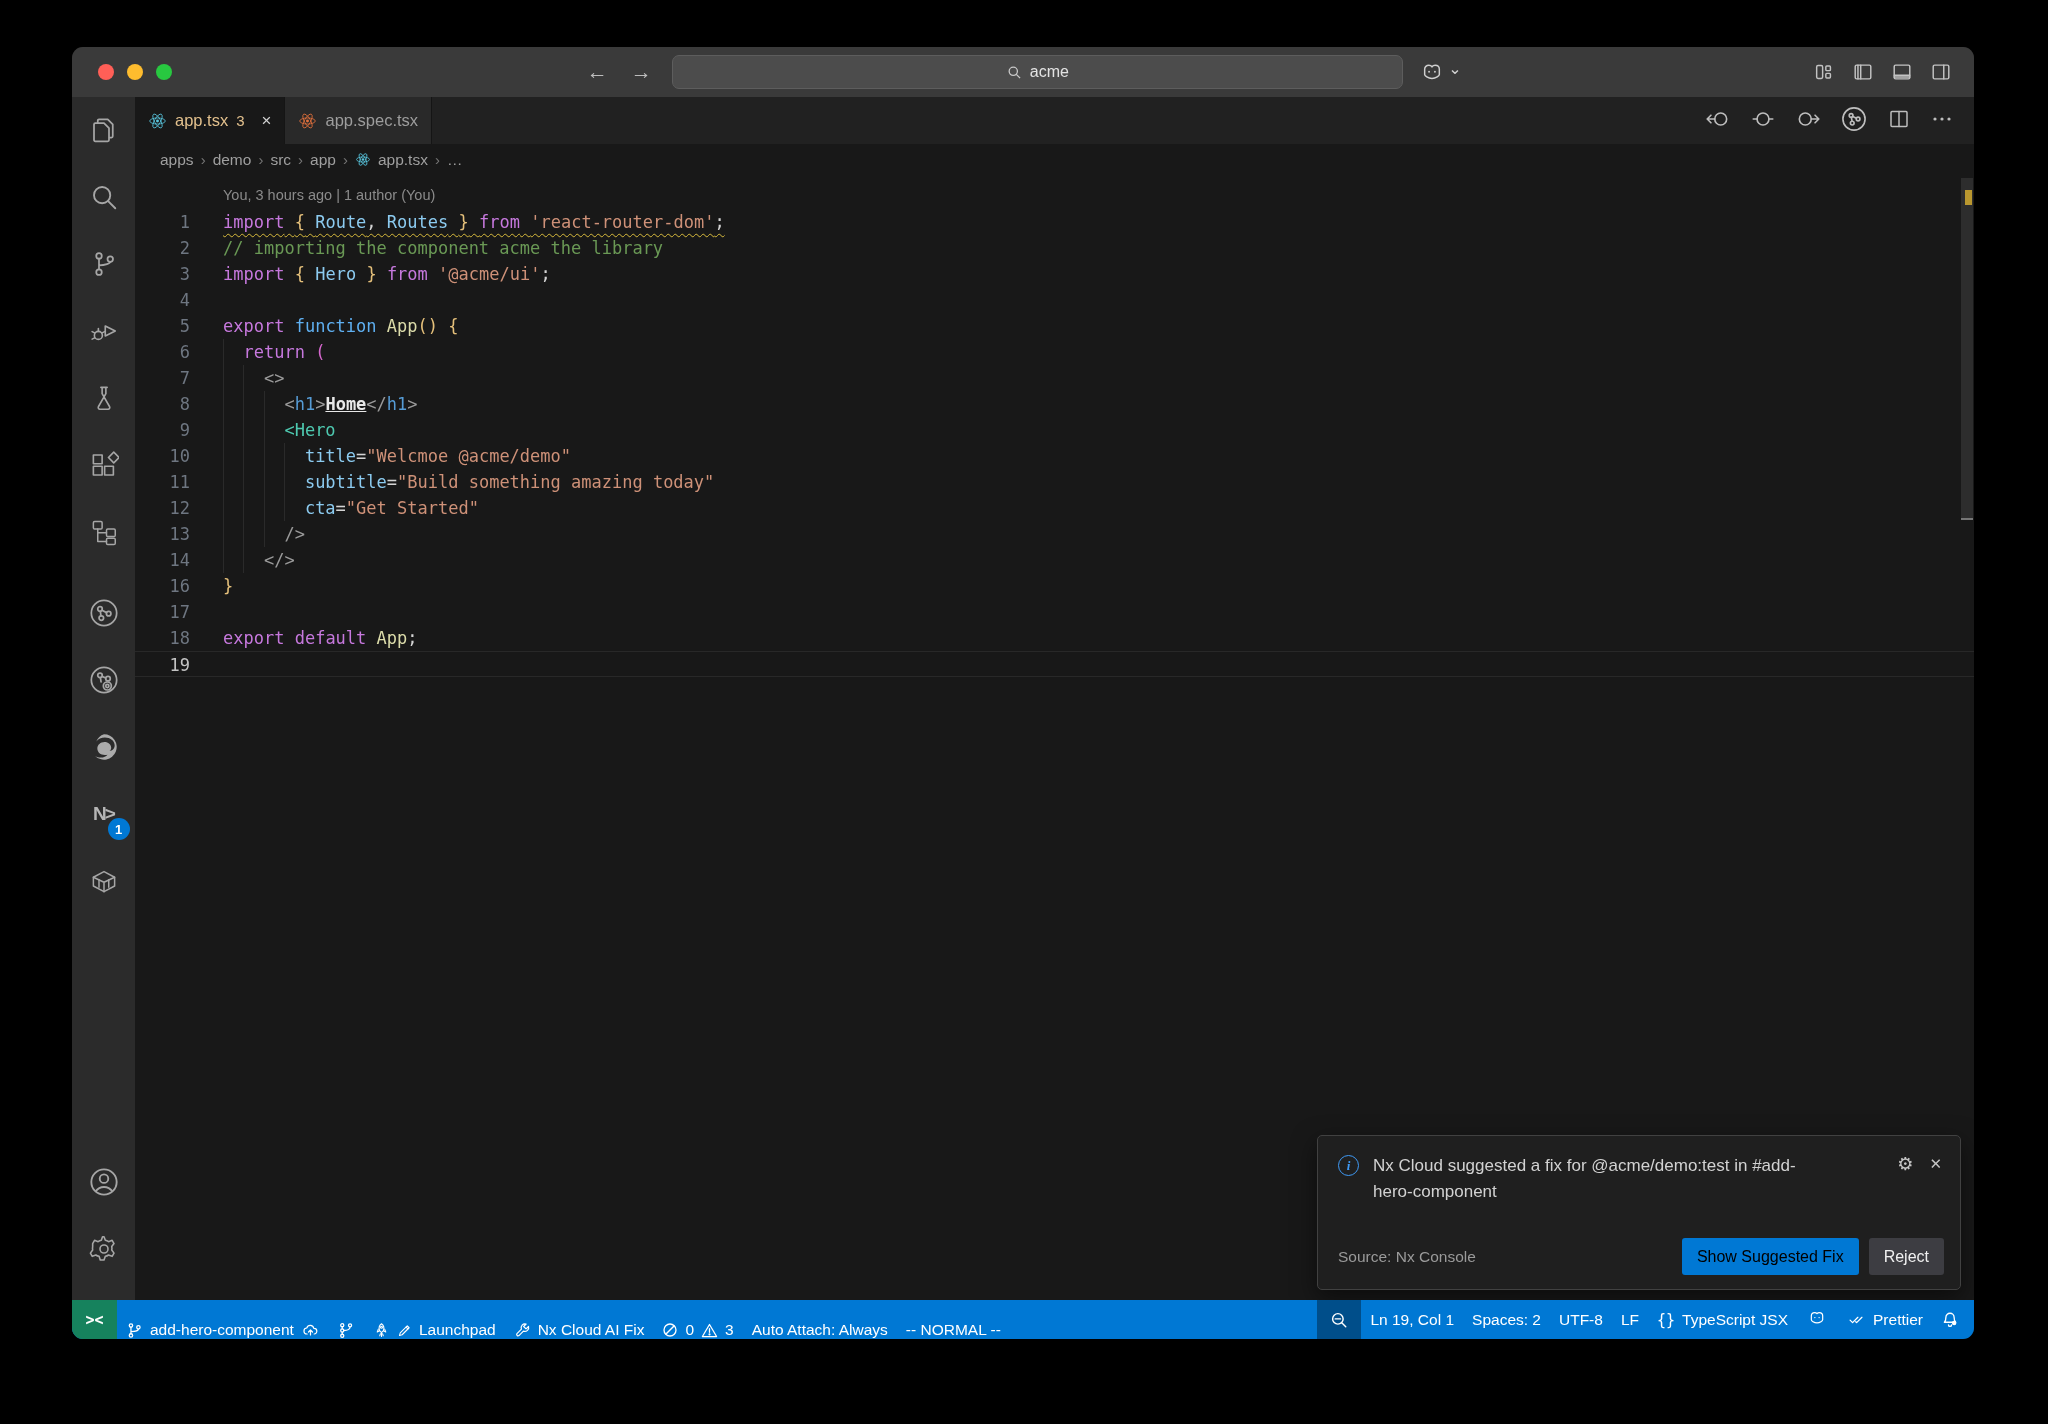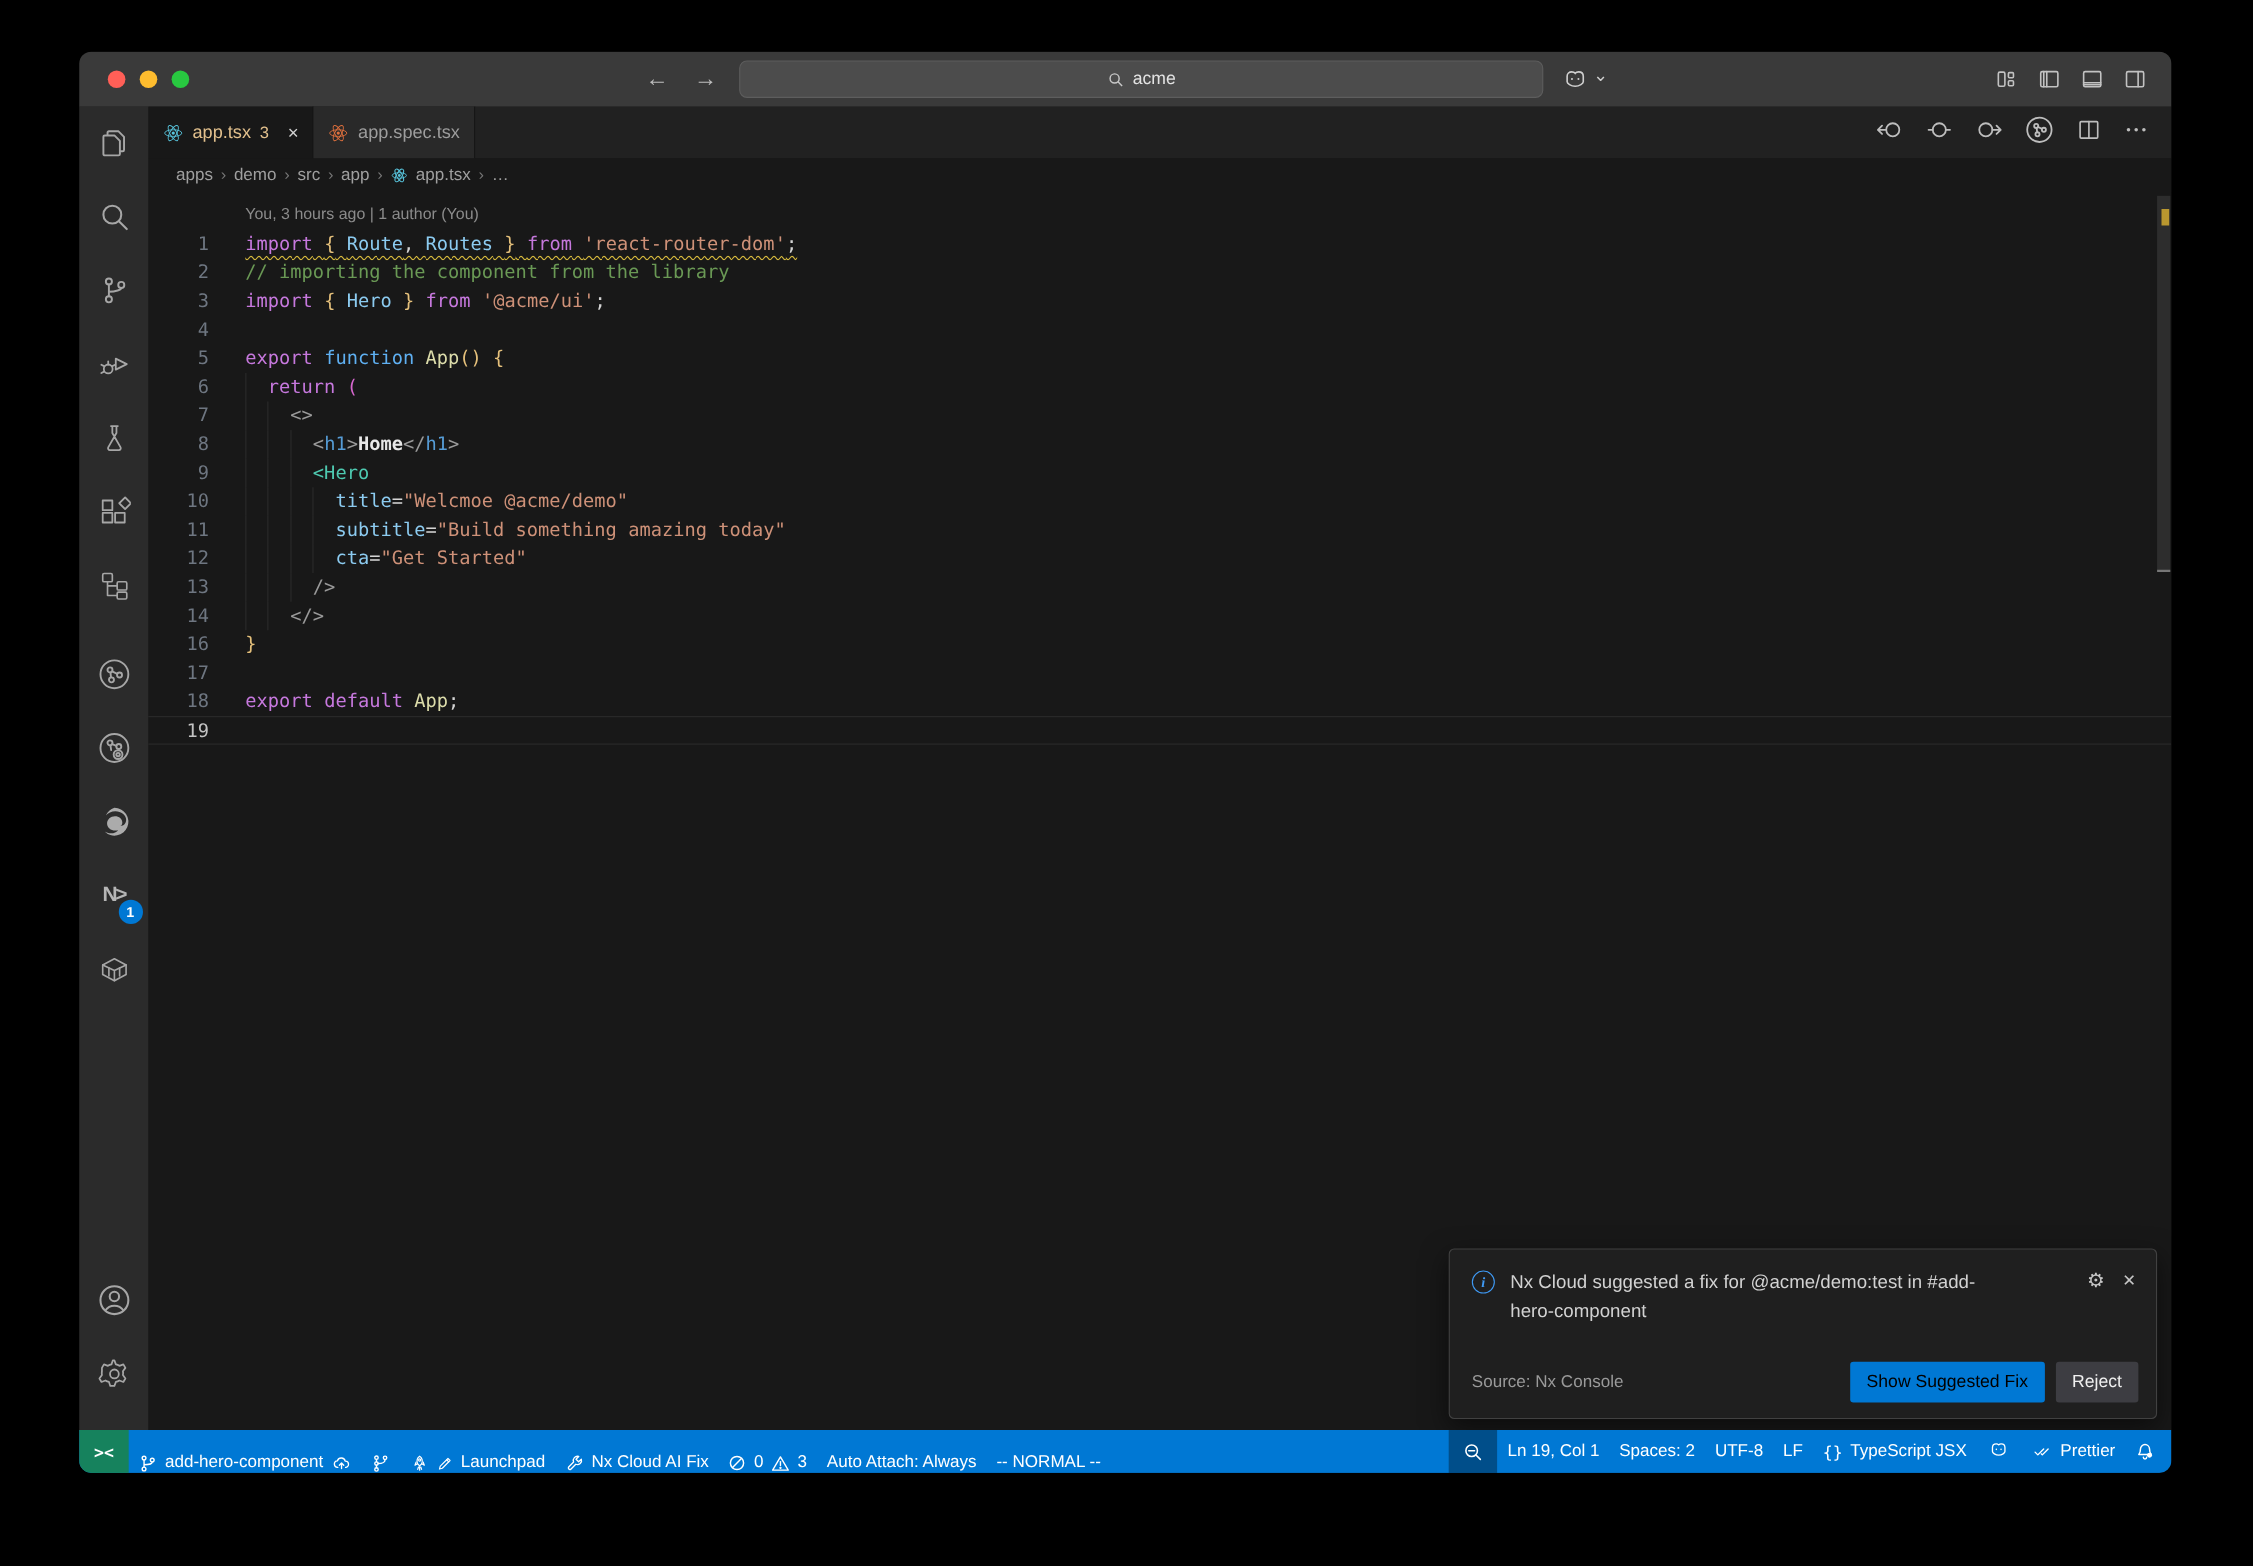--- a/index.html
+++ b/index.html
@@ -64,21 +64,21 @@
   .row .ln { width:55px; text-align:right; color:#6e7681; flex:none; user-select:none; }
   .row .lc { padding-left:33px; position:relative; }
   .row.current { border-top:1px solid rgba(255,255,255,.07); border-bottom:1px solid rgba(255,255,255,.07); }
   .row.current .ln { color:#c3c3c3; }
   .guide { position:absolute; top:0; bottom:0; width:1px; background:rgba(255,255,255,.08); }
   .codelens { height:26px; line-height:24px; padding-left:88px; color:#8b8b8b;
               font-family:"Liberation Sans", sans-serif; font-size:14.5px; }
   .squiggle { text-decoration:underline; text-decoration-style:wavy;
               text-decoration-color:var(--warning); text-decoration-thickness:1px;
               text-underline-offset:5px; }
-  .tk-txt { font-weight:bold; }
+  .tk-txt { font-weight:bold;text-decoration:underline; }
 
   
   .scroll { position:absolute; right:0; top:128px; bottom:39px; width:14px; }
   .scroll .thumb { position:absolute; left:1px; right:1px; top:3px; height:342px;
                    background:rgba(121,121,121,.22); border-bottom:2px solid rgba(255,255,255,.35); }
   .scroll .warnmark { position:absolute; right:2px; top:15px; width:7px; height:15px; background:#b9972f; }
 
   
   .statusbar { position:absolute; left:0; right:0; bottom:0; height:39px; background:var(--status-blue);
                display:flex; align-items:stretch; color:#fff; font-size:15.5px; }
@@ -343,21 +343,21 @@
         </svg>
         <span>app.tsx</span>
         <span class="bc-sep">›</span>
         <span>…</span>
       </div>
 
   <div class="codearea">
     <div class="codelens">You, 3 hours ago | 1 author (You)</div>
     <div>
           <div class="row"><span class="ln">1</span><span class="lc"><span class="squiggle"><span style="color: rgb(198, 120, 221);">import</span><span style="color: rgb(212, 212, 212);"> </span><span style="color: rgb(229, 192, 123);">{</span><span style="color: rgb(212, 212, 212);"> </span><span style="color: rgb(140, 203, 240);">Route</span><span style="color: rgb(212, 212, 212);">, </span><span style="color: rgb(140, 203, 240);">Routes</span><span style="color: rgb(212, 212, 212);"> </span><span style="color: rgb(229, 192, 123);">}</span><span style="color: rgb(212, 212, 212);"> </span><span style="color: rgb(198, 120, 221);">from</span><span style="color: rgb(212, 212, 212);"> </span><span style="color: rgb(206, 145, 120);">'react-router-dom'</span><span style="color: rgb(212, 212, 212);">;</span></span></span></div>
-          <div class="row"><span class="ln">2</span><span class="lc"><span><span style="color: rgb(106, 153, 85);">// importing the component from the library</span></span></span></div>
+          <div class="row"><span class="ln">2</span><span class="lc"><span><span style="color: rgb(106, 153, 85);">// importing the component acme the library</span></span></span></div>
           <div class="row"><span class="ln">3</span><span class="lc"><span><span style="color: rgb(198, 120, 221);">import</span><span style="color: rgb(212, 212, 212);"> </span><span style="color: rgb(229, 192, 123);">{</span><span style="color: rgb(212, 212, 212);"> </span><span style="color: rgb(140, 203, 240);">Hero</span><span style="color: rgb(212, 212, 212);"> </span><span style="color: rgb(229, 192, 123);">}</span><span style="color: rgb(212, 212, 212);"> </span><span style="color: rgb(198, 120, 221);">from</span><span style="color: rgb(212, 212, 212);"> </span><span style="color: rgb(206, 145, 120);">'@acme/ui'</span><span style="color: rgb(212, 212, 212);">;</span></span></span></div>
           <div class="row"><span class="ln">4</span><span class="lc"><span></span></span></div>
           <div class="row"><span class="ln">5</span><span class="lc"><span><span style="color: rgb(198, 120, 221);">export</span><span style="color: rgb(212, 212, 212);"> </span><span style="color: rgb(95, 176, 242);">function</span><span style="color: rgb(212, 212, 212);"> </span><span style="color: rgb(220, 220, 170);">App</span><span style="color: rgb(229, 192, 123);">()</span><span style="color: rgb(212, 212, 212);"> </span><span style="color: rgb(229, 192, 123);">{</span></span></span></div>
           <div class="row"><i class="guide" style="left: 88px;"></i><span class="ln">6</span><span class="lc"><span><span style="color: rgb(212, 212, 212);">  </span><span style="color: rgb(198, 120, 221); text-align: right;">return</span><span style="color: rgb(212, 212, 212);"> </span><span style="color: rgb(214, 103, 206);">(</span></span></span></div>
           <div class="row"><i class="guide" style="left: 88px;"></i><i class="guide" style="left: 108.4px;"></i><span class="ln">7</span><span class="lc"><span><span style="color: rgb(212, 212, 212);">    </span><span style="color: rgb(154, 154, 154);">&lt;&gt;</span></span></span></div>
           <div class="row"><i class="guide" style="left: 88px;"></i><i class="guide" style="left: 108.4px;"></i><i class="guide" style="left: 128.8px;"></i><span class="ln">8</span><span class="lc"><span><span style="color: rgb(212, 212, 212);">      </span><span style="color: rgb(154, 154, 154);">&lt;</span><span style="color: rgb(86, 156, 214);">h1</span><span style="color: rgb(154, 154, 154);">&gt;</span><span class="tk-txt" style="color: rgb(232, 232, 232);">Home</span><span style="color: rgb(154, 154, 154);">&lt;/</span><span style="color: rgb(86, 156, 214);">h1</span><span style="color: rgb(154, 154, 154);">&gt;</span></span></span></div>
           <div class="row"><i class="guide" style="left: 88px;"></i><i class="guide" style="left: 108.4px;"></i><i class="guide" style="left: 128.8px;"></i><span class="ln">9</span><span class="lc"><span><span style="color: rgb(212, 212, 212);">      </span><span style="color: rgb(78, 201, 176);">&lt;Hero</span></span></span></div>
           <div class="row"><i class="guide" style="left: 88px;"></i><i class="guide" style="left: 108.4px;"></i><i class="guide" style="left: 128.8px;"></i><i class="guide" style="left: 149.2px;"></i><span class="ln">10</span><span class="lc"><span><span style="color: rgb(212, 212, 212);">        </span><span style="color: rgb(140, 203, 240);">title</span><span style="color: rgb(212, 212, 212);">=</span><span style="color: rgb(206, 145, 120);">"Welcmoe @acme/demo"</span></span></span></div>
           <div class="row"><i class="guide" style="left: 88px;"></i><i class="guide" style="left: 108.4px;"></i><i class="guide" style="left: 128.8px;"></i><i class="guide" style="left: 149.2px;"></i><span class="ln">11</span><span class="lc"><span><span style="color: rgb(212, 212, 212);">        </span><span style="color: rgb(140, 203, 240);">subtitle</span><span style="color: rgb(212, 212, 212);">=</span><span style="color: rgb(206, 145, 120);">"Build something amazing today"</span></span></span></div>
           <div class="row"><i class="guide" style="left: 88px;"></i><i class="guide" style="left: 108.4px;"></i><i class="guide" style="left: 128.8px;"></i><i class="guide" style="left: 149.2px;"></i><span class="ln">12</span><span class="lc"><span><span style="color: rgb(212, 212, 212);">        </span><span style="color: rgb(140, 203, 240);">cta</span><span style="color: rgb(212, 212, 212);">=</span><span style="color: rgb(206, 145, 120);">"Get Started"</span></span></span></div>

